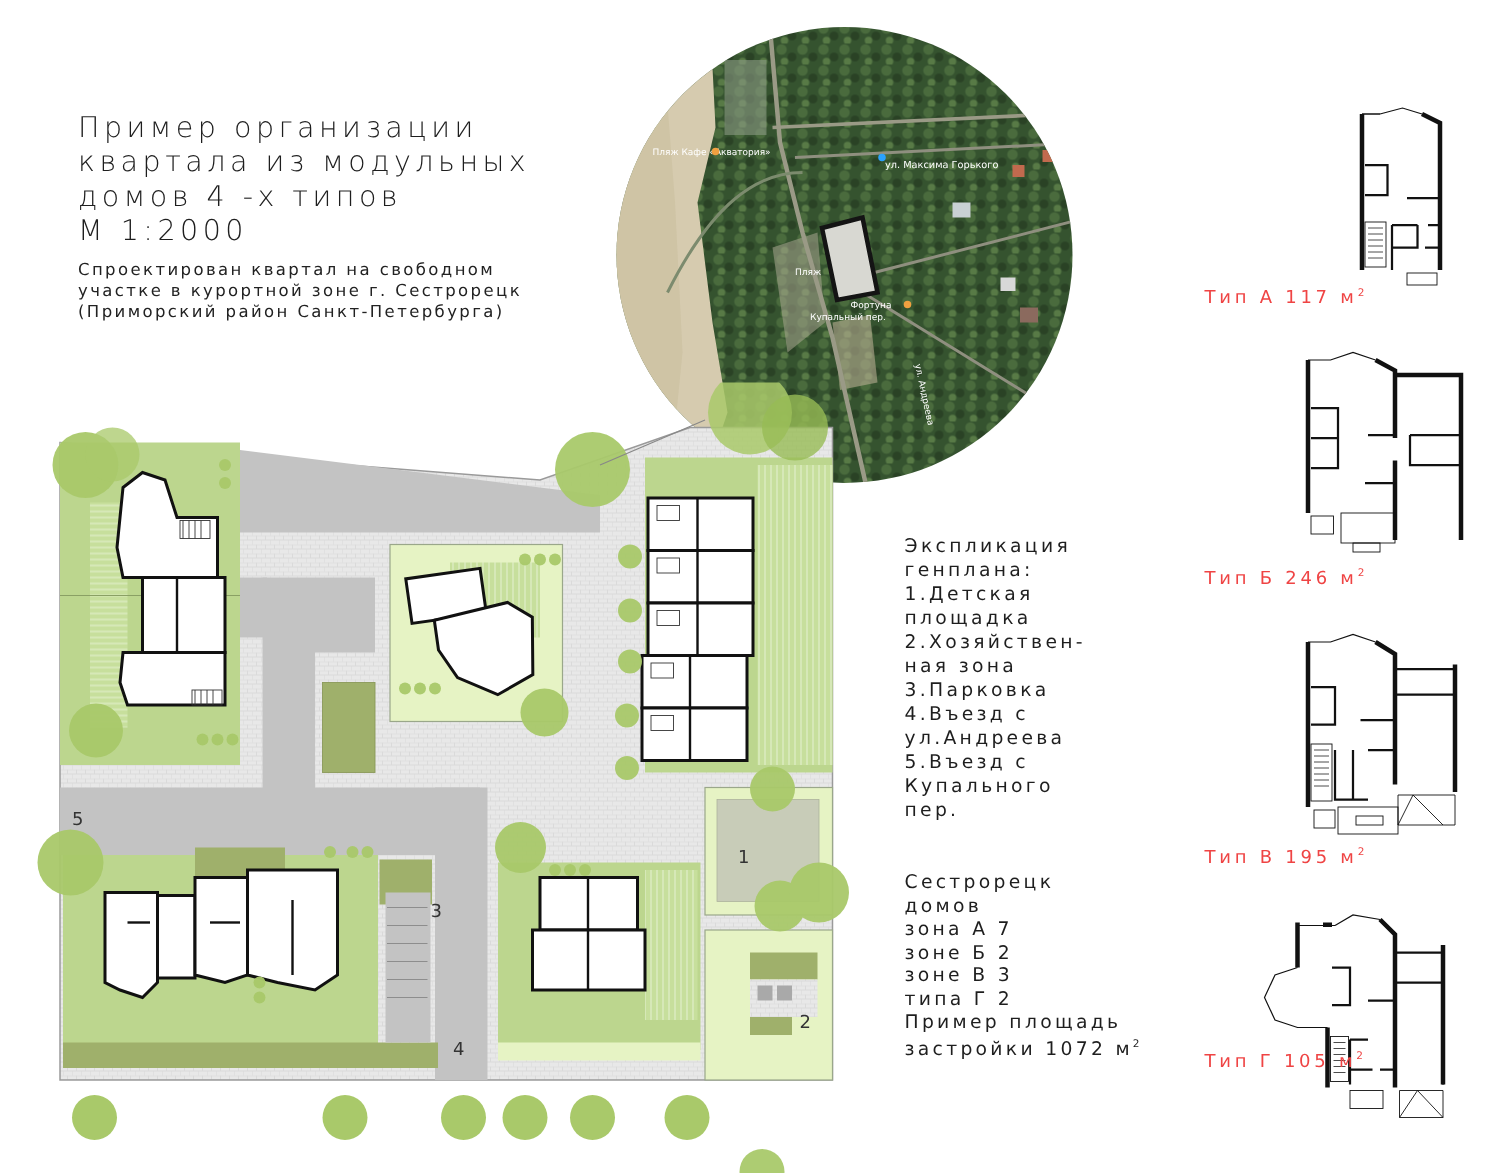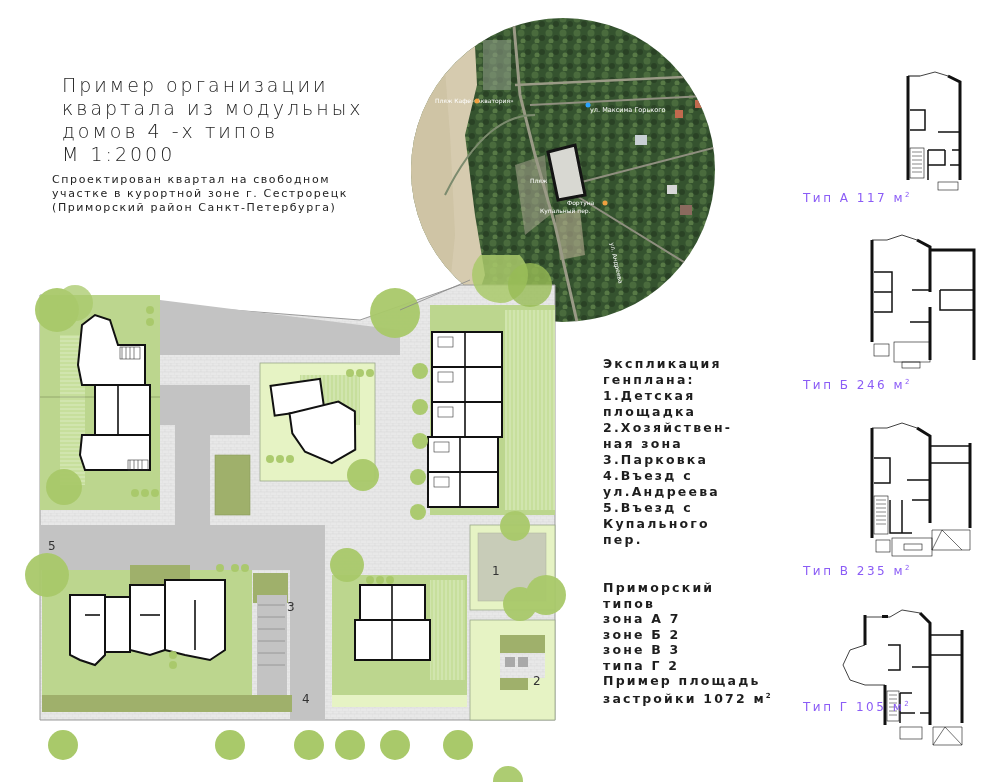--- a/index.html
+++ b/index.html
@@ -1,24 +1,24 @@
 <!DOCTYPE html>
 <html><head>
 <meta charset="utf-8">
 <style>
   html, body { margin:0; padding:0; background:#ffffff; }
   body { width:990px; height:782px; position:relative; overflow:hidden;
          font-family:"DejaVu Sans", sans-serif; color:#222; }
   .abs { position:absolute; }
   .title { left:52px; top:74px; font-size:19px; line-height:23px; letter-spacing:3px;
-           font-family:"DejaVu Sans", sans-serif; font-weight:300; color:#1e1e1e; white-space:pre;margin-left:10px; }
+           font-family:"DejaVu Sans", sans-serif; font-weight:300; color:#1e1e1e; white-space:pre; }
   .subtitle { left:52px; top:173px; font-size:11px; line-height:14px; letter-spacing:1.6px;
               color:#222; white-space:pre; }
-  .legend { font-size:12.5px; line-height:16px; letter-spacing:2.2px; color:#1e1e1e; white-space:pre;font-weight:bold; }
-  .plan-label { font-size:12px; letter-spacing:2.5px; color:#8b5cf6; white-space:pre; }
+  .legend { font-size:12.5px; line-height:16px; letter-spacing:2.2px; color:#1e1e1e; white-space:pre; }
+  .plan-label { font-size:12px; letter-spacing:2.5px; color:#ef4444; white-space:pre; }
   .plan-label sup { font-size:7px; letter-spacing:0; }
   .num { font-size:12px; color:#333; }
   svg text { font-family:"DejaVu Sans", sans-serif; }
 </style>
 </head>
 <body>
 
 <div class="abs title"><span>Пример организации</span>
 <span>квартала из модульных</span>
 <span>домов 4 -х типов</span>
@@ -263,22 +263,22 @@
 <span>площадка</span>
 <span>2.Хозяйствен-</span>
 <span>ная зона</span>
 <span>3.Парковка</span>
 <span>4.Въезд с</span>
 <span>ул.Андреева</span>
 <span>5.Въезд с</span>
 <span>Купального</span>
 <span>пер.</span></div>
 
-<div class="abs legend" style="left:603px;top:580px;line-height:15.5px"><span>Приморский</span>
-<span>типов</span>
+<div class="abs legend" style="left:603px;top:580px;line-height:15.5px"><span>Сестрорецк</span>
+<span>домов</span>
 <span>зона А</span> <span>7</span>
 <span>зоне Б</span> <span>2</span>
 <span>зоне В</span> <span>3</span>
 <span>типа Г</span> <span>2</span>
 <span>Пример площадь</span>
 <span>застройки 1072 м</span><sup style="font-size:7px">2</sup></div>
 
 <svg class="abs" style="left:900px;top:70px" width="80" height="125">
   <g stroke="#111" fill="none">
     <path d="M8,6 V110" stroke-width="3"></path>
@@ -323,21 +323,21 @@
     <path d="M45,62 H68" stroke-width="1.5"></path>
     <path d="M28,82 V115 H50 M40,82 V115 M50,82 H68" stroke-width="1.5"></path>
     <rect x="12" y="78" width="14" height="38" stroke-width="0.6"></rect>
     <path d="M14,82 H24 M14,86 H24 M14,90 H24 M14,94 H24 M14,98 H24 M14,102 H24 M14,106 H24" stroke-width="0.5"></path>
     <rect x="14" y="122" width="14" height="12" stroke-width="0.6"></rect>
     <rect x="30" y="120" width="40" height="18" stroke-width="0.6"></rect>
     <rect x="42" y="126" width="18" height="6" stroke-width="0.6"></rect>
     <path d="M70,112 H108 V132 H70 Z M70,132 L80,112 L100,132" stroke-width="0.6"></path>
   </g>
 </svg>
-<div class="abs plan-label" style="left:803px;top:564px"><span>Тип В 235 м</span><sup>2</sup></div>
+<div class="abs plan-label" style="left:803px;top:564px"><span>Тип В 195 м</span><sup>2</sup></div>
 
 <svg class="abs" style="left:830px;top:605px" width="155" height="145">
   <g stroke="#111" fill="none">
     <path d="M35,10 V40" stroke-width="3"></path>
     <path d="M35,12 H60" stroke-width="0.8"></path>
     <rect x="52" y="10" width="6" height="3" fill="#111" stroke="none"></rect>
     <path d="M35,40 L20,45 L13,60 L20,75 L35,80 H55" stroke-width="0.8"></path>
     <path d="M60,12 L72,5 L90,8" stroke-width="0.8"></path>
     <path d="M90,8 L100,18 V120" stroke-width="3"></path>
     <path d="M55,80 V120" stroke-width="3"></path>

